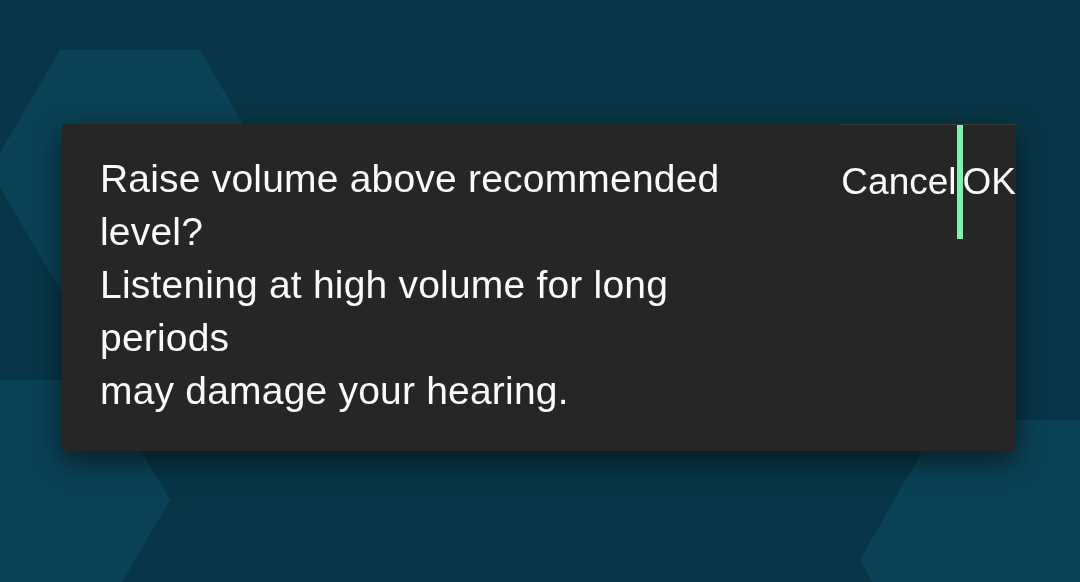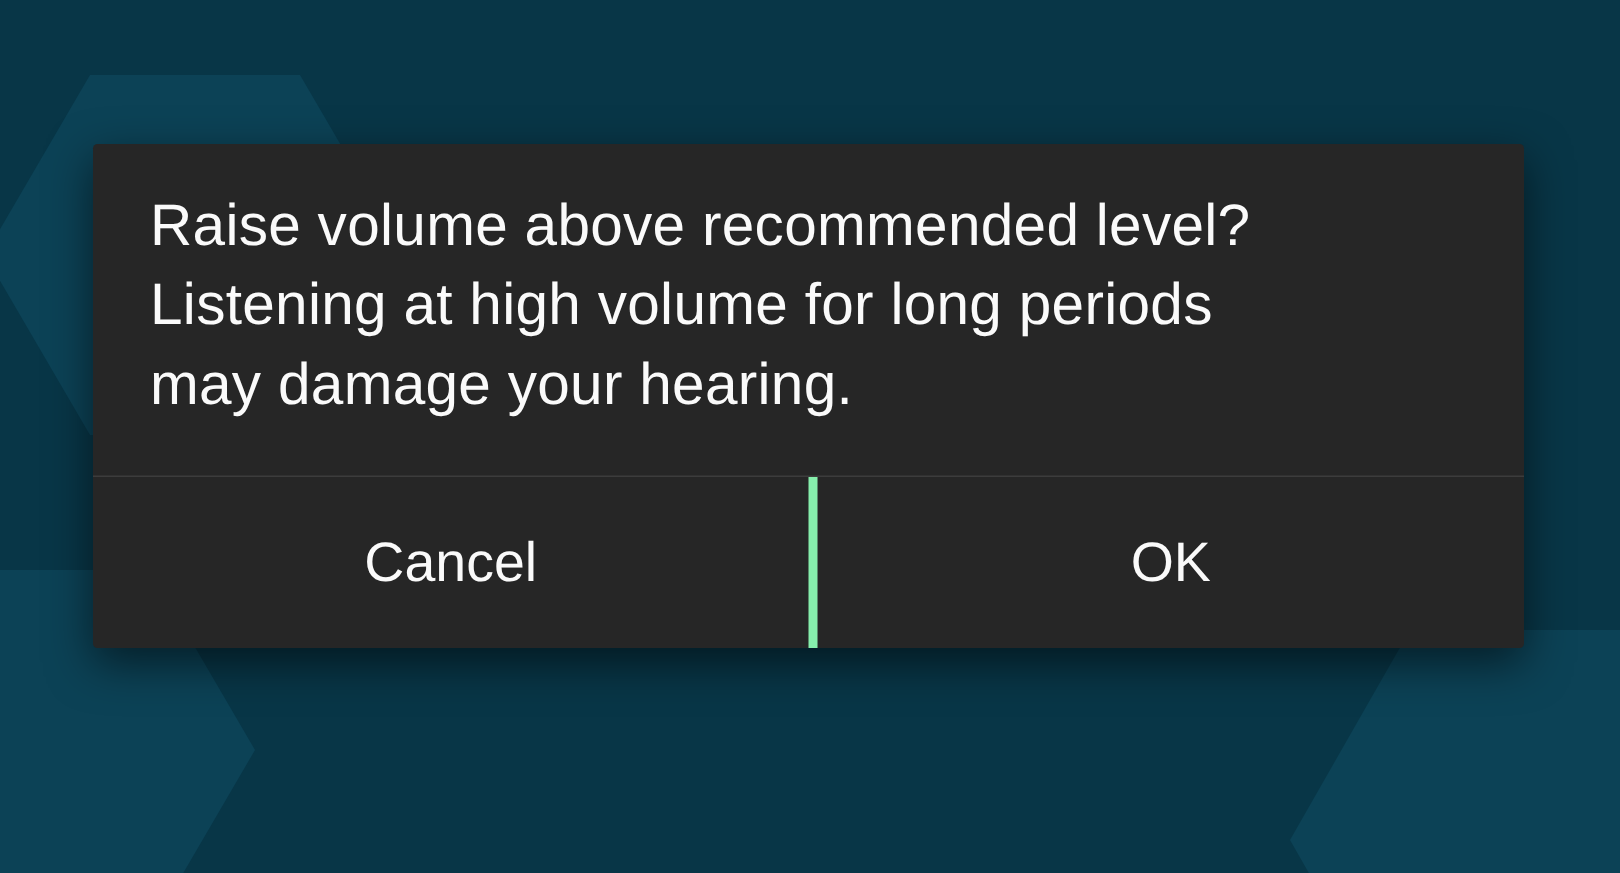--- a/index.html
+++ b/index.html
@@ -20,27 +20,27 @@
       background: #083647;
       overflow: hidden;
     }
     .backdrop svg {
       position: absolute;
       inset: 0;
     }
     .dialog {
       position: absolute;
       left: 62px;
-      top: 96px;
+      top: 124px;
       width: 954px;
       background: #262626;
       border-radius: 3px;
       box-shadow: 0 10px 30px rgba(0,0,0,0.55);
       display: flex;
-      flex-direction: column;
+      flex-direction: row;
       color: #fafafa;
     }
     .dialog-message {
       padding: 28px 38px 34px 38px;
       font-size: 39px;
       line-height: 1.36;
       font-weight: 400;
       letter-spacing: 0.2px;
       white-space: pre-line;
     }

